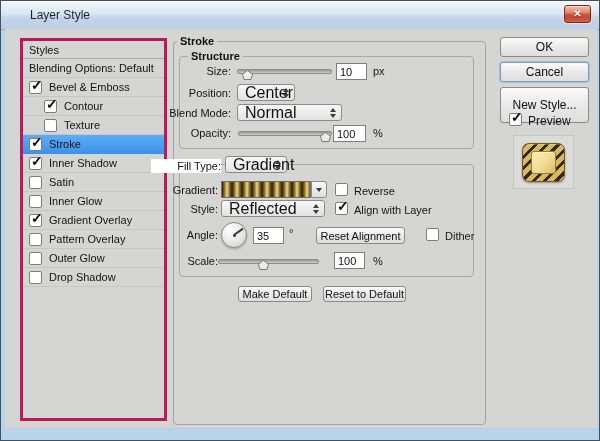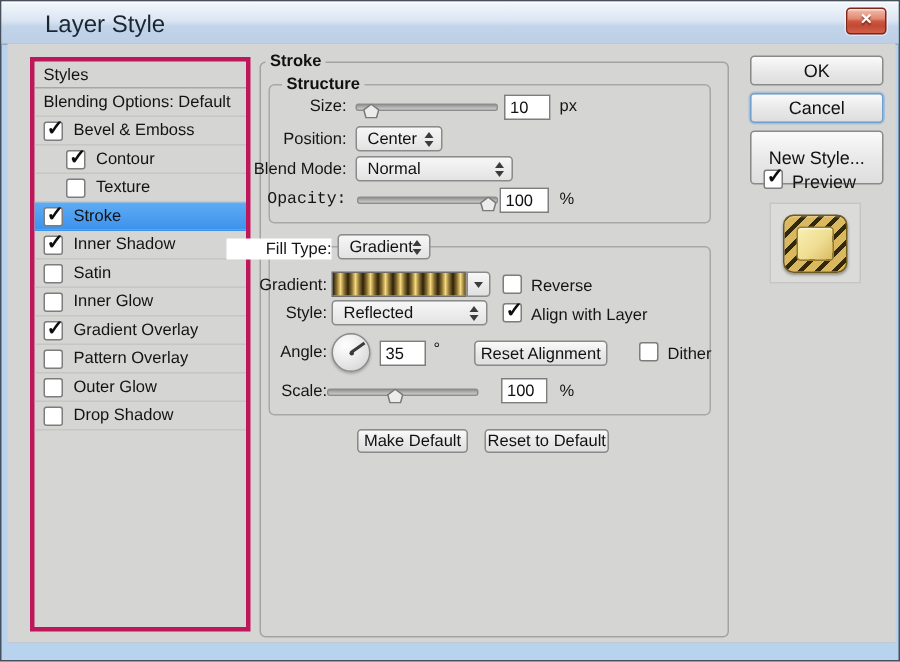--- a/index.html
+++ b/index.html
@@ -9,21 +9,21 @@
     background:#b7d3ee;border:1px solid #46505c;
     -webkit-font-smoothing:antialiased;
   }
   
   .titlebar{
     position:absolute;left:0;top:0;right:0;height:28px;
     background:linear-gradient(#f3f7fc,#dbe6f3 45%,#c2d4e9 60%,#bccfe6);
     border-bottom:1px solid #96a8be;
     box-shadow:inset 0 1px 0 rgba(255,255,255,.8);
   }
-  .title{position:absolute;left:29px;top:7px;font-size:16px;color:#1c2633;}
+  .title{position:absolute;left:29px;top:7px;font-size:12px;color:#1c2633;}
   .closebtn{
     position:absolute;left:563px;top:4px;width:27px;height:18px;box-sizing:border-box;
     background:linear-gradient(#f4bcae,#e18a71 40%,#cf5540 52%,#c14a35 70%,#d2604a);
     border:1px solid #7f2518;border-radius:3px;
     box-shadow:0 0 0 1px rgba(255,255,255,.45), inset 0 1px 0 rgba(255,255,255,.55);
     color:#fff;font-size:10px;font-weight:bold;text-align:center;line-height:16px;
     text-shadow:0 1px 1px rgba(0,0,0,.45);cursor:pointer;
   }
   
   .client{
@@ -72,21 +72,21 @@
   .btn.big{font-size:12px;}
   .btn.focusblue{border-color:#6f9fce;box-shadow:0 0 0 1px rgba(120,165,210,.45);}
   .field{
     position:absolute;box-sizing:border-box;width:31px;height:17px;background:#fff;
     border:1px solid #7e7e7e;font-size:11px;font-family:"Liberation Sans",sans-serif;
     padding:0 3px;color:#111;
   }
   .dd{
     position:absolute;box-sizing:border-box;height:17px;display:flex;align-items:center;
     background:linear-gradient(#f7f7f7,#e3e3e3);border:1px solid #8b8b8b;border-radius:3px;
-    font-size:11px;color:#111;padding:0 16px 0 7px;cursor:pointer;white-space:nowrap;
+    font-size:16px;color:#111;padding:0 16px 0 7px;cursor:pointer;white-space:nowrap;
   }
   .spin{position:absolute;right:5px;top:3px;display:flex;flex-direction:column;gap:2px;}
   .spin .up{width:0;height:0;border-left:3px solid transparent;border-right:3px solid transparent;border-bottom:4px solid #3c3c3c;}
   .spin .dn{width:0;height:0;border-left:3px solid transparent;border-right:3px solid transparent;border-top:4px solid #3c3c3c;}
   .slider{position:absolute;height:10px;}
   .slider .track{position:absolute;left:0;right:0;top:3px;height:3px;
     background:linear-gradient(#969696,#cdcdcd);border:1px solid #8d8d8d;border-radius:2px;}
   .slider .thumb{position:absolute;top:0;width:11px;height:10px;margin-left:-5px;cursor:pointer;}
   .gswatch{
     position:absolute;box-sizing:border-box;width:90px;height:17px;border:1px solid #6e6e6e;cursor:pointer;
@@ -226,21 +226,21 @@
 
   <div class="lbl" style="top:106px;">Blend Mode:</div>
   <div class="dd" style="left:236px;top:103px;width:105px;">
     <span>Normal</span>
     <span class="spin">
         <span class="up"></span>
         <span class="dn"></span>
       </span>
   </div>
 
-  <div class="lbl" style="top:126px;font-family:Liberation Mono, monospace;">Opacity:</div>
+  <div class="lbl" style="top:126px;">Opacity:</div>
   <div class="slider" style="left:237px;top:127px;width:94px;">
     <div class="track"></div>
     <div class="thumb" style="left: 93%;">
       <svg width="11" height="10" viewBox="0 0 11 10">
           <path d="M5.5 0.5 L10.5 4.2 L9 9.5 L2 9.5 L0.5 4.2 Z" fill="#ececec" stroke="#7a7a7a"></path>
         </svg>
     </div>
   </div>
   <input class="field" style="left: 332px; top: 124px; width: 33px;" value="100">
   <div class="unit" style="left:372px;top:126px;">%</div>

